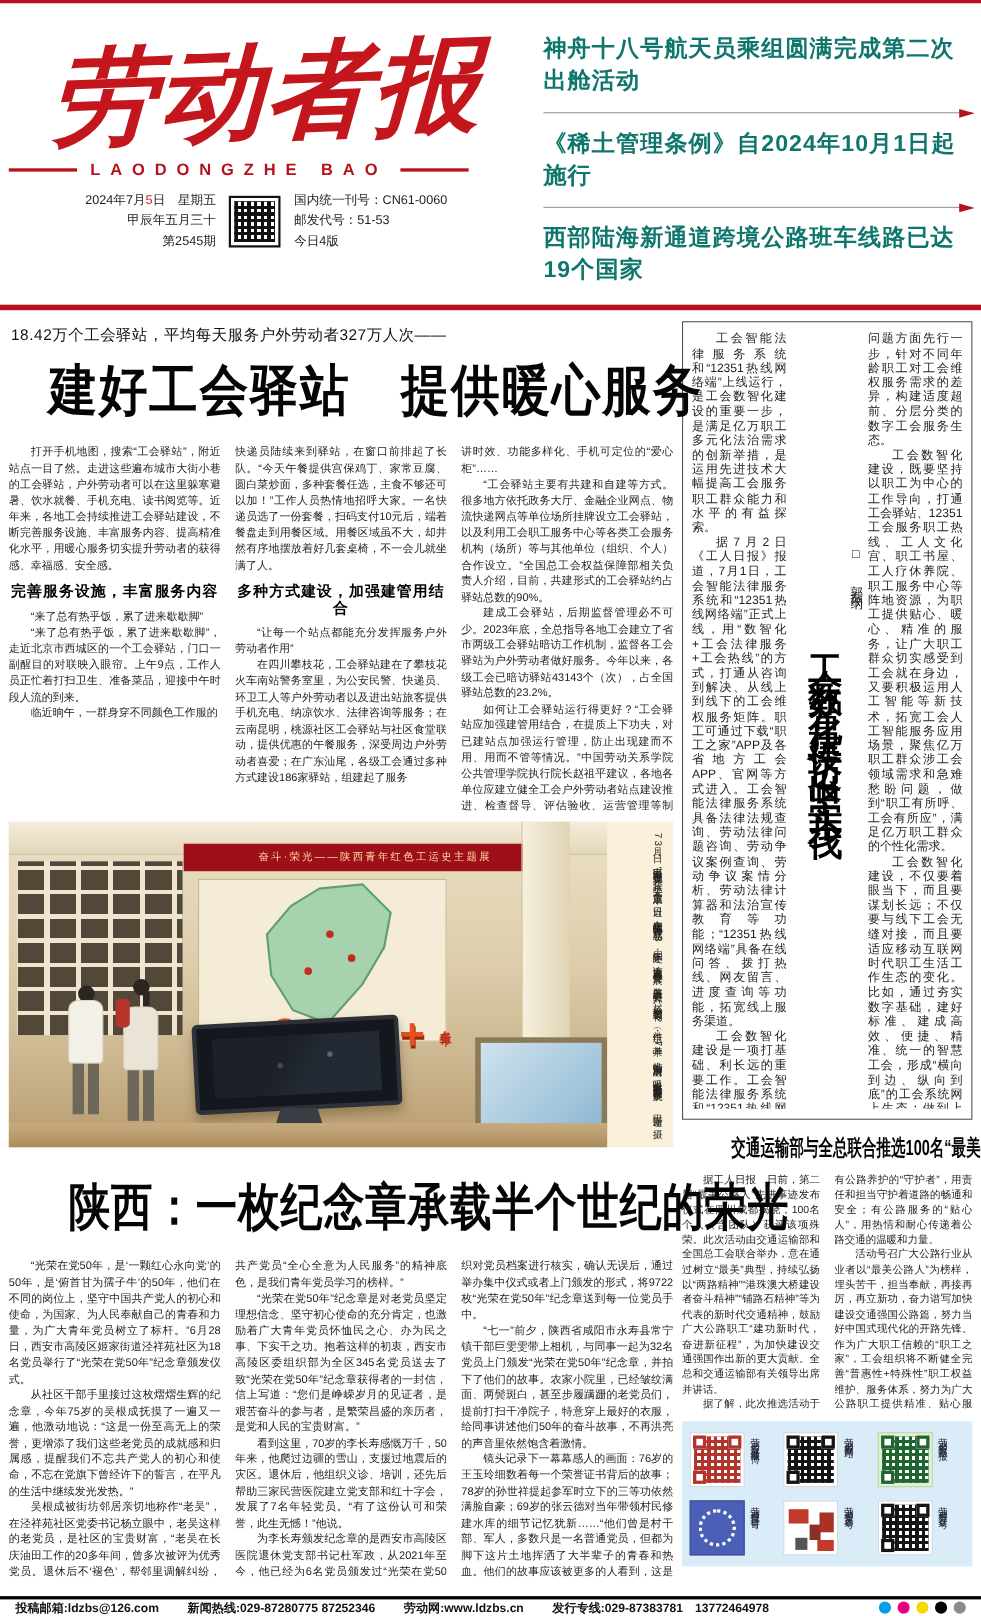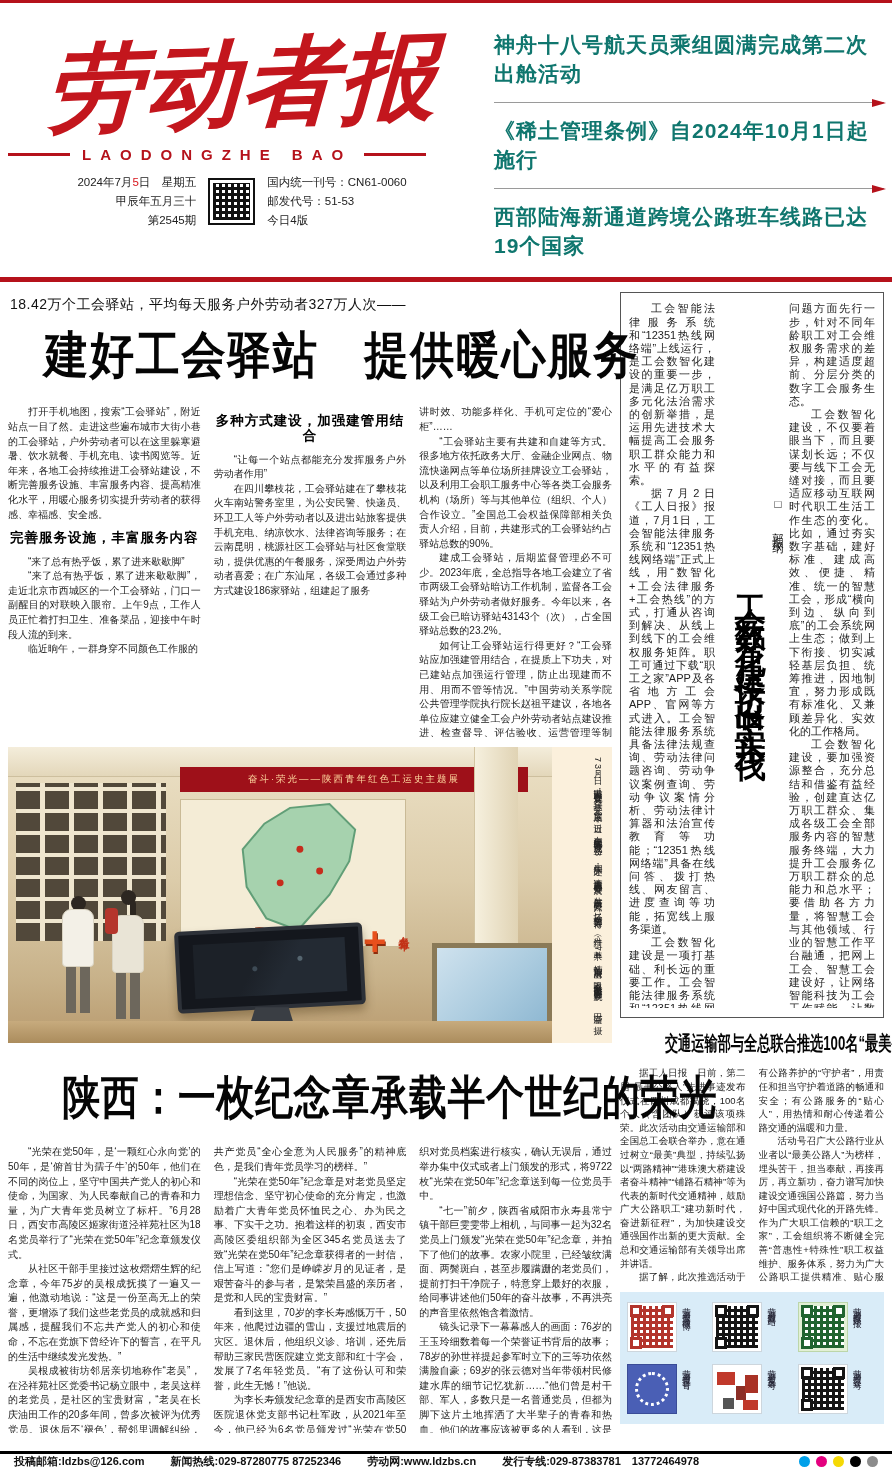--- a/index.html
+++ b/index.html
@@ -57,21 +57,21 @@
   
   .photo-row { display:flex; margin-top:10px; height:296px; }
   .photo { position:relative; width:544px; flex:none; overflow:hidden;
     background:linear-gradient(180deg,#ece1c6 0%,#dcccaa 45%,#c8b28a 78%,#b89a6e 100%); }
   .ph-ceiling { position:absolute; left:0; top:0; width:100%; height:30px;
     background:linear-gradient(#f4eddb,#e3d7ba); border-bottom:1px solid #cdbf9e; }
   .ph-wallgrid { position:absolute; left:8px; top:36px; width:150px; height:158px;
     background-color:#efe6cf; padding:4px;
     background-image:repeating-linear-gradient(0deg,transparent 0 18px,#efe6cf 18px 22px),
                      repeating-linear-gradient(90deg,#51483a 0 24px,#efe6cf 24px 29px); }
-  .ph-banner { position:absolute; left:172px; top:20px; width:348px; height:25px; background:#9e1019;
+  .ph-banner { position:absolute; left:159px; top:20px; width:348px; height:25px; background:#9e1019;
     display:flex; align-items:center; justify-content:center; color:#ffd9a0; font-size:9.5px; letter-spacing:2px; white-space:nowrap; overflow:hidden;text-align:center; }
   .ph-mappanel { position:absolute; left:172px; top:52px; width:226px; height:148px;
     background:#f4ecd6; border:1px solid #c9ba96; }
   .ph-pillar { position:absolute; right:34px; top:0; width:44px; height:100%;
     background:linear-gradient(90deg,#f6f0de,#e0d3b4); border-left:1px solid #d3c5a2; }
   .ph-case { position:absolute; right:0; bottom:16px; width:120px; height:84px;
     background:linear-gradient(135deg,#cfe2ee 0%,#a9cade 60%,#8fb8d2 100%); border:5px solid #8a7a58; }
   .ph-bignum { position:absolute; left:238px; top:172px; font-size:40px; font-weight:900; font-style:italic;
     color:#e8501d; text-shadow:1px 2px 0 #8f2c0c; letter-spacing:1px; }
   .ph-numside { position:absolute; left:388px; top:180px; writing-mode:vertical-rl;
@@ -198,20 +198,21 @@
       <div class="h1">建好工会驿站　提供暖心服务</div>
       <div class="cols cols-lead">
         <div class="col">
             <p class="para">打开手机地图，搜索“工会驿站”，附近站点一目了然。走进这些遍布城市大街小巷的工会驿站，户外劳动者可以在这里躲寒避暑、饮水就餐、手机充电、读书阅览等。近年来，各地工会持续推进工会驿站建设，不断完善服务设施、丰富服务内容、提高精准化水平，用暖心服务切实提升劳动者的获得感、幸福感、安全感。</p>
             <p class="colhead">完善服务设施，丰富服务内容</p>
             <p class="para">“来了总有热乎饭，累了进来歇歇脚”</p>
             <p class="para">“来了总有热乎饭，累了进来歇歇脚”，走近北京市西城区的一个工会驿站，门口一副醒目的对联映入眼帘。上午9点，工作人员正忙着打扫卫生、准备菜品，迎接中午时段人流的到来。</p>
             <p class="para">临近晌午，一群身穿不同颜色工作服的</p>
           </div>
         <div class="col">
+            <p class="para noind">快递员陆续来到驿站，在窗口前排起了长队。“今天午餐提供宫保鸡丁、家常豆腐、圆白菜炒面，多种套餐任选，主食不够还可以加！”工作人员热情地招呼大家。一名快递员选了一份套餐，扫码支付10元后，端着餐盘走到用餐区域。用餐区域虽不大，却井然有序地摆放着好几套桌椅，不一会儿就坐满了人。</p>
             <p class="colhead">多种方式建设，加强建管用结合</p>
             <p class="para">“让每一个站点都能充分发挥服务户外劳动者作用”</p>
             <p class="para">在四川攀枝花，工会驿站建在了攀枝花火车南站警务室里，为公安民警、快递员、环卫工人等户外劳动者以及进出站旅客提供手机充电、纳凉饮水、法律咨询等服务；在云南昆明，桃源社区工会驿站与社区食堂联动，提供优惠的午餐服务，深受周边户外劳动者喜爱；在广东汕尾，各级工会通过多种方式建设186家驿站，组建起了服务</p>
           </div>
         <div class="col">
             <p class="para noind">讲时效、功能多样化、手机可定位的“爱心柜”……</p>
             <p class="para">“工会驿站主要有共建和自建等方式。很多地方依托政务大厅、金融企业网点、物流快递网点等单位场所挂牌设立工会驿站，以及利用工会职工服务中心等各类工会服务机构（场所）等与其他单位（组织、个人）合作设立。”全国总工会权益保障部相关负责人介绍，目前，共建形式的工会驿站约占驿站总数的90%。</p>
             <p class="para">建成工会驿站，后期监督管理必不可少。2023年底，全总指导各地工会建立了省市两级工会驿站暗访工作机制，监督各工会驿站为户外劳动者做好服务。今年以来，各级工会已暗访驿站43143个（次），占全国驿站总数的23.2%。</p>
             <p class="para">如何让工会驿站运行得更好？“工会驿站应加强建管用结合，在提质上下功夫，对已建站点加强运行管理，防止出现建而不用、用而不管等情况。”中国劳动关系学院公共管理学院执行院长赵祖平建议，各地各单位应建立健全工会户外劳动者站点建设推进、检查督导、评估验收、运营管理等制度，不断推进工会驿站建设。</p>
           </div>
@@ -282,20 +283,21 @@
             <p class="para">据7月2日《工人日报》报道，7月1日，工会智能法律服务系统和“12351热线网络端”正式上线，用“数智化+工会法律服务+工会热线”的方式，打通从咨询到解决、从线上到线下的工会维权服务矩阵。职工可通过下载“职工之家”APP及各省地方工会APP、官网等方式进入。工会智能法律服务系统具备法律法规查询、劳动法律问题咨询、劳动争议案例查询、劳动争议案情分析、劳动法律计算器和法治宣传教育等功能；“12351热线网络端”具备在线问答、拨打热线、网友留言、进度查询等功能，拓宽线上服务渠道。</p>
             <p class="para">工会数智化建设是一项打基础、利长远的重要工作。工会智能法律服务系统和“12351热线网络端”聚焦广大职工群众的急难需求，打造亿万职工找得到、靠得住、信得过的“掌上职工之家”，为职工提供时时、处处、事事可感可知、可达可得的维权服务。</p>
             <p class="para">随着网络技术的迅猛发展，数字生活、数字服务等数字新生态层出不穷，职工的生活方式、诉求表达方式也发生了诸多变化，给工会维权服务提出了新挑战。顺应职工需求、诉求表达方式的变化，构建适度超前、有针对性的数字工会服务生态，是工会工作与时俱进、履行好维权服务基本职责的必须。</p>
           </div>
         <div class="ctitlewrap">
           <div class="cauthor">□ 郭振纲</div>
           <div class="ctitle">工会数智化建设迈出坚实步伐</div>
         </div>
         <div class="ccol">
             <p class="para noind">问题方面先行一步，针对不同年龄职工对工会维权服务需求的差异，构建适度超前、分层分类的数字工会服务生态。</p>
+            <p class="para">工会数智化建设，既要坚持以职工为中心的工作导向，打通工会驿站、12351工会服务职工热线、工人文化宫、职工书屋、工人疗休养院、职工服务中心等阵地资源，为职工提供贴心、暖心、精准的服务，让广大职工群众切实感受到工会就在身边，又要积极运用人工智能等新技术，拓宽工会人工智能服务应用场景，聚焦亿万职工群众涉工会领域需求和急难愁盼问题，做到“职工有所呼、工会有所应”，满足亿万职工群众的个性化需求。</p>
             <p class="para">工会数智化建设，不仅要着眼当下，而且要谋划长远；不仅要与线下工会无缝对接，而且要适应移动互联网时代职工生活工作生态的变化。比如，通过夯实数字基础，建好标准、建成高效、便捷、精准、统一的智慧工会，形成“横向到边、纵向到底”的工会系统网上生态；做到上下衔接、切实减轻基层负担、统筹推进，因地制宜，努力形成既有标准化、又兼顾差异化、实效化的工作格局。</p>
             <p class="para">工会数智化建设，要加强资源整合，充分总结和借鉴有益经验，创建直达亿万职工群众、集成各级工会全部服务内容的智慧服务终端，大力提升工会服务亿万职工群众的总能力和总水平；要借助各方力量，将智慧工会与其他领域、行业的智慧工作平台融通，把网上工会、智慧工会建设好，让网络智能科技为工会工作赋能，让数智技术为职工维权服务提质增效。</p>
           </div>
       </div>
 
       <div class="road-h">交通运输部与全总联合推选100名“最美公路人”</div>
       <div class="cols cols-road">
         <div class="col">
             <p class="para">据工人日报　日前，第二届“最美公路人”先进事迹发布仪式在四川成都揭晓，100名个人（含团队）获评该项殊荣。此次活动由交通运输部和全国总工会联合举办，意在通过树立“最美”典型，持续弘扬以“两路精神”“港珠澳大桥建设者奋斗精神”“铺路石精神”等为代表的新时代交通精神，鼓励广大公路职工“建功新时代，奋进新征程”，为加快建设交通强国作出新的更大贡献。全总和交通运输部有关领导出席并讲话。</p>
             <p class="para">据了解，此次推选活动于2023年8月底启动，全国共有41家具有推荐资格的单位参与活动，共推选354名候选人（含团队），涵盖公路建设、养护、执法、运营、服务等多个业务领域。最终推选确定的100名个人（含团队）“最美公路人”中，</p>

